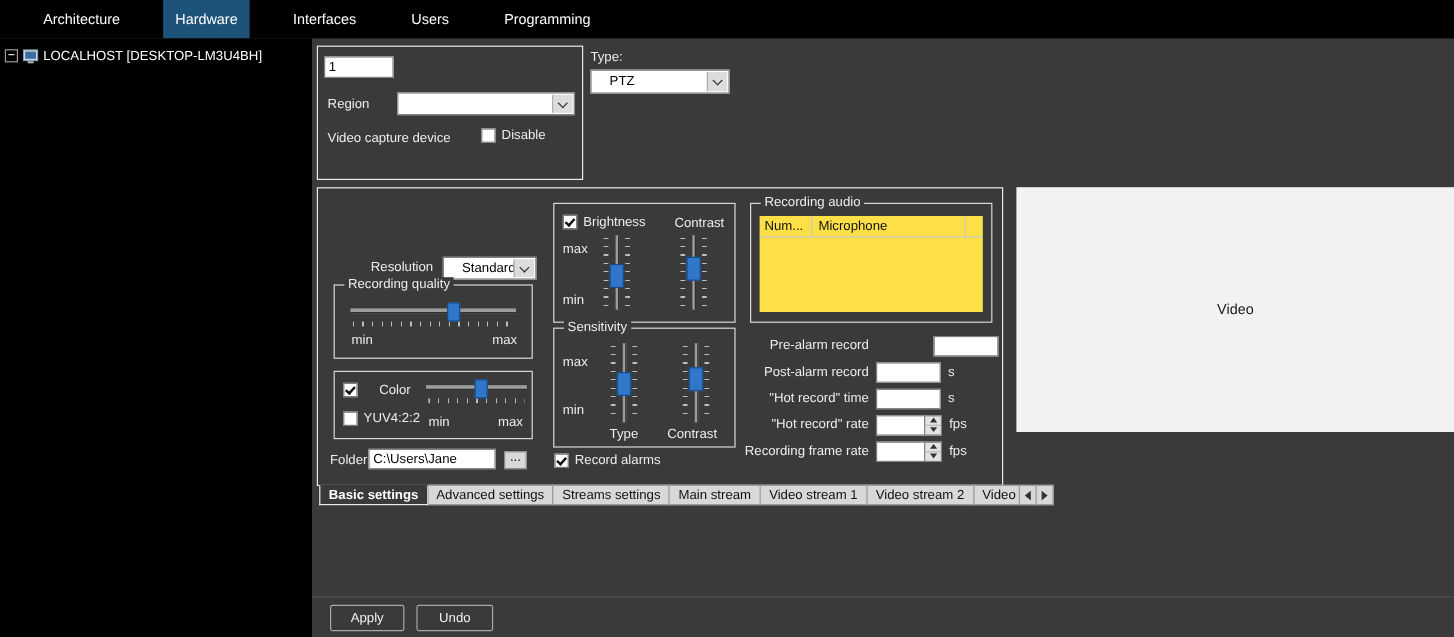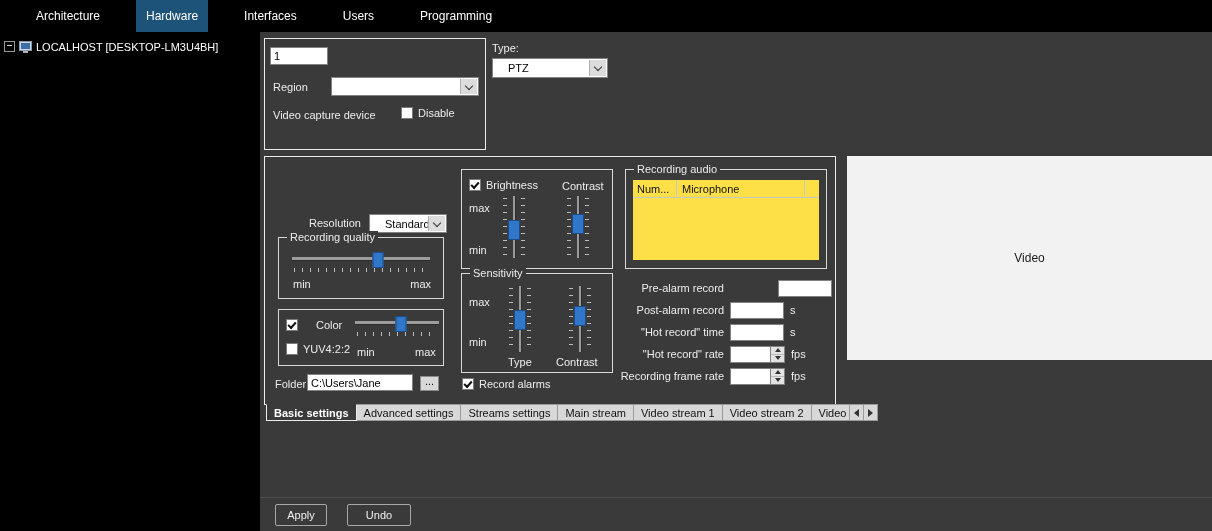--- a/index.html
+++ b/index.html
@@ -309,16 +309,16 @@
     <div class="tsbtn">
         <span class="tri-r"></span>
       </div>
   </div>
 
   <div class="video-panel">
     <span>Video</span>
   </div>
 
   <div class="footer-sep"></div>
-  <div class="btn" style="left:275px;top:504px;width:52px;">Apply</div>
+  <div class="btn" style="left:275px;top:504px;width:62px;">Apply</div>
   <div class="btn" style="left:347px;top:504px;width:64px;text-align:center;">Undo</div>
 
 </div>
 
 </body></html>

